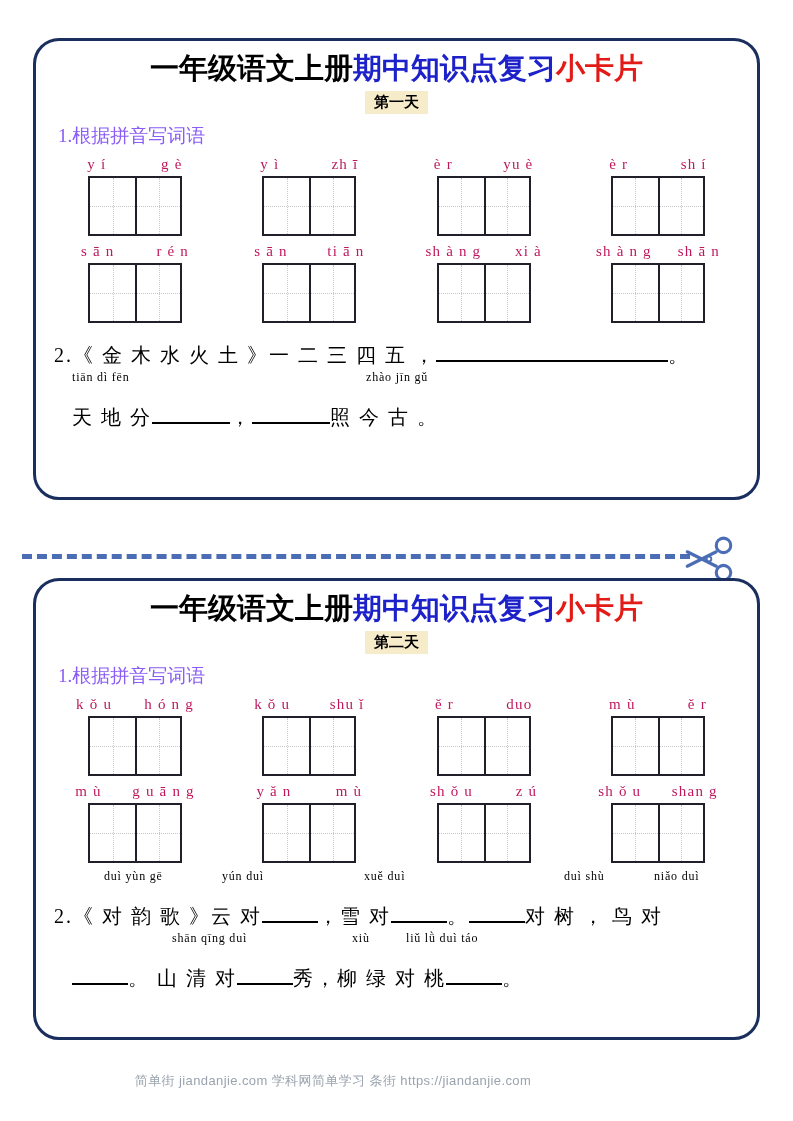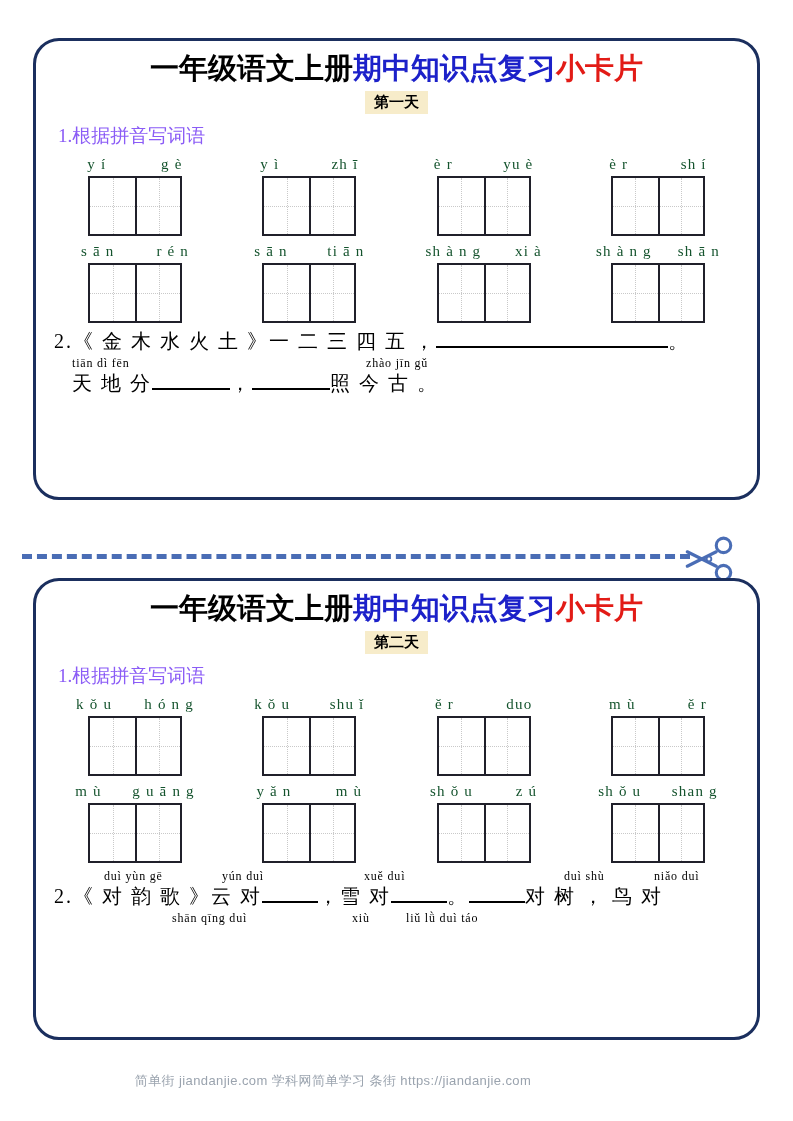--- a/index.html
+++ b/index.html
@@ -88,21 +88,21 @@
     align-items: center;
     width: 150px;
   }
   .pinyin-pair {
     display: flex;
     justify-content: space-around;
     width: 100%;
     font-family: "Liberation Serif", "DejaVu Serif", serif;
     font-size: 15px;
     letter-spacing: 1.2px;
-    color: #14532d;
+    color: #be185d;
     margin-bottom: 3px;
     white-space: nowrap;
   }
   .pinyin-pair span { display: inline-block; }
 
   .tzg {
     display: flex;
     border: 2px solid #20202a;
     background: #ffffff;
   }
@@ -152,20 +152,21 @@
     font-family: "Liberation Serif", "DejaVu Serif", serif;
     top: 0;
   }
   .main-line {
     font-size: 20px;
     letter-spacing: 2px;
     color: #000;
     white-space: nowrap;
     font-family: "Liberation Serif", "DejaVu Serif", serif;
     line-height: 1.25;
+    margin-top: 20px;
   }
   .blank {
     display: inline-block;
     border-bottom: 2px solid #000;
     vertical-align: baseline;
   }
   .blank-lg  { width: 232px; }
   .blank-md  { width: 78px; }
   .blank-sm  { width: 56px; }
 
@@ -447,19 +448,20 @@
         </div>
         <div class="main-line"><span>2.《 对 韵 歌 》云 对</span><span class="blank blank-sm"></span><span>，雪 对</span><span class="blank blank-sm"></span><span>。</span><span class="blank blank-sm"></span><span>对 树 ， 鸟 对</span></div>
       </div>
 
       <div class="sent-line">
         <div class="ruby-line">
           <span class="ruby" style="left:118px;">shān qīng duì</span>
           <span class="ruby" style="left:298px;">xiù</span>
           <span class="ruby" style="left:352px;">liǔ lǜ duì táo</span>
         </div>
+        <div class="main-line" style="padding-left:18px;"><span class="blank blank-sm"></span><span>。 山 清 对</span><span class="blank blank-sm"></span><span>秀，柳 绿 对 桃</span><span class="blank blank-sm"></span><span>。</span></div>
       </div>
     </div>
   </div>
 
   <div class="footer">简单街 jiandanjie.com 学科网简单学习   条街 https://jiandanjie.com</div>
 
 </div>
 
 </body></html>

